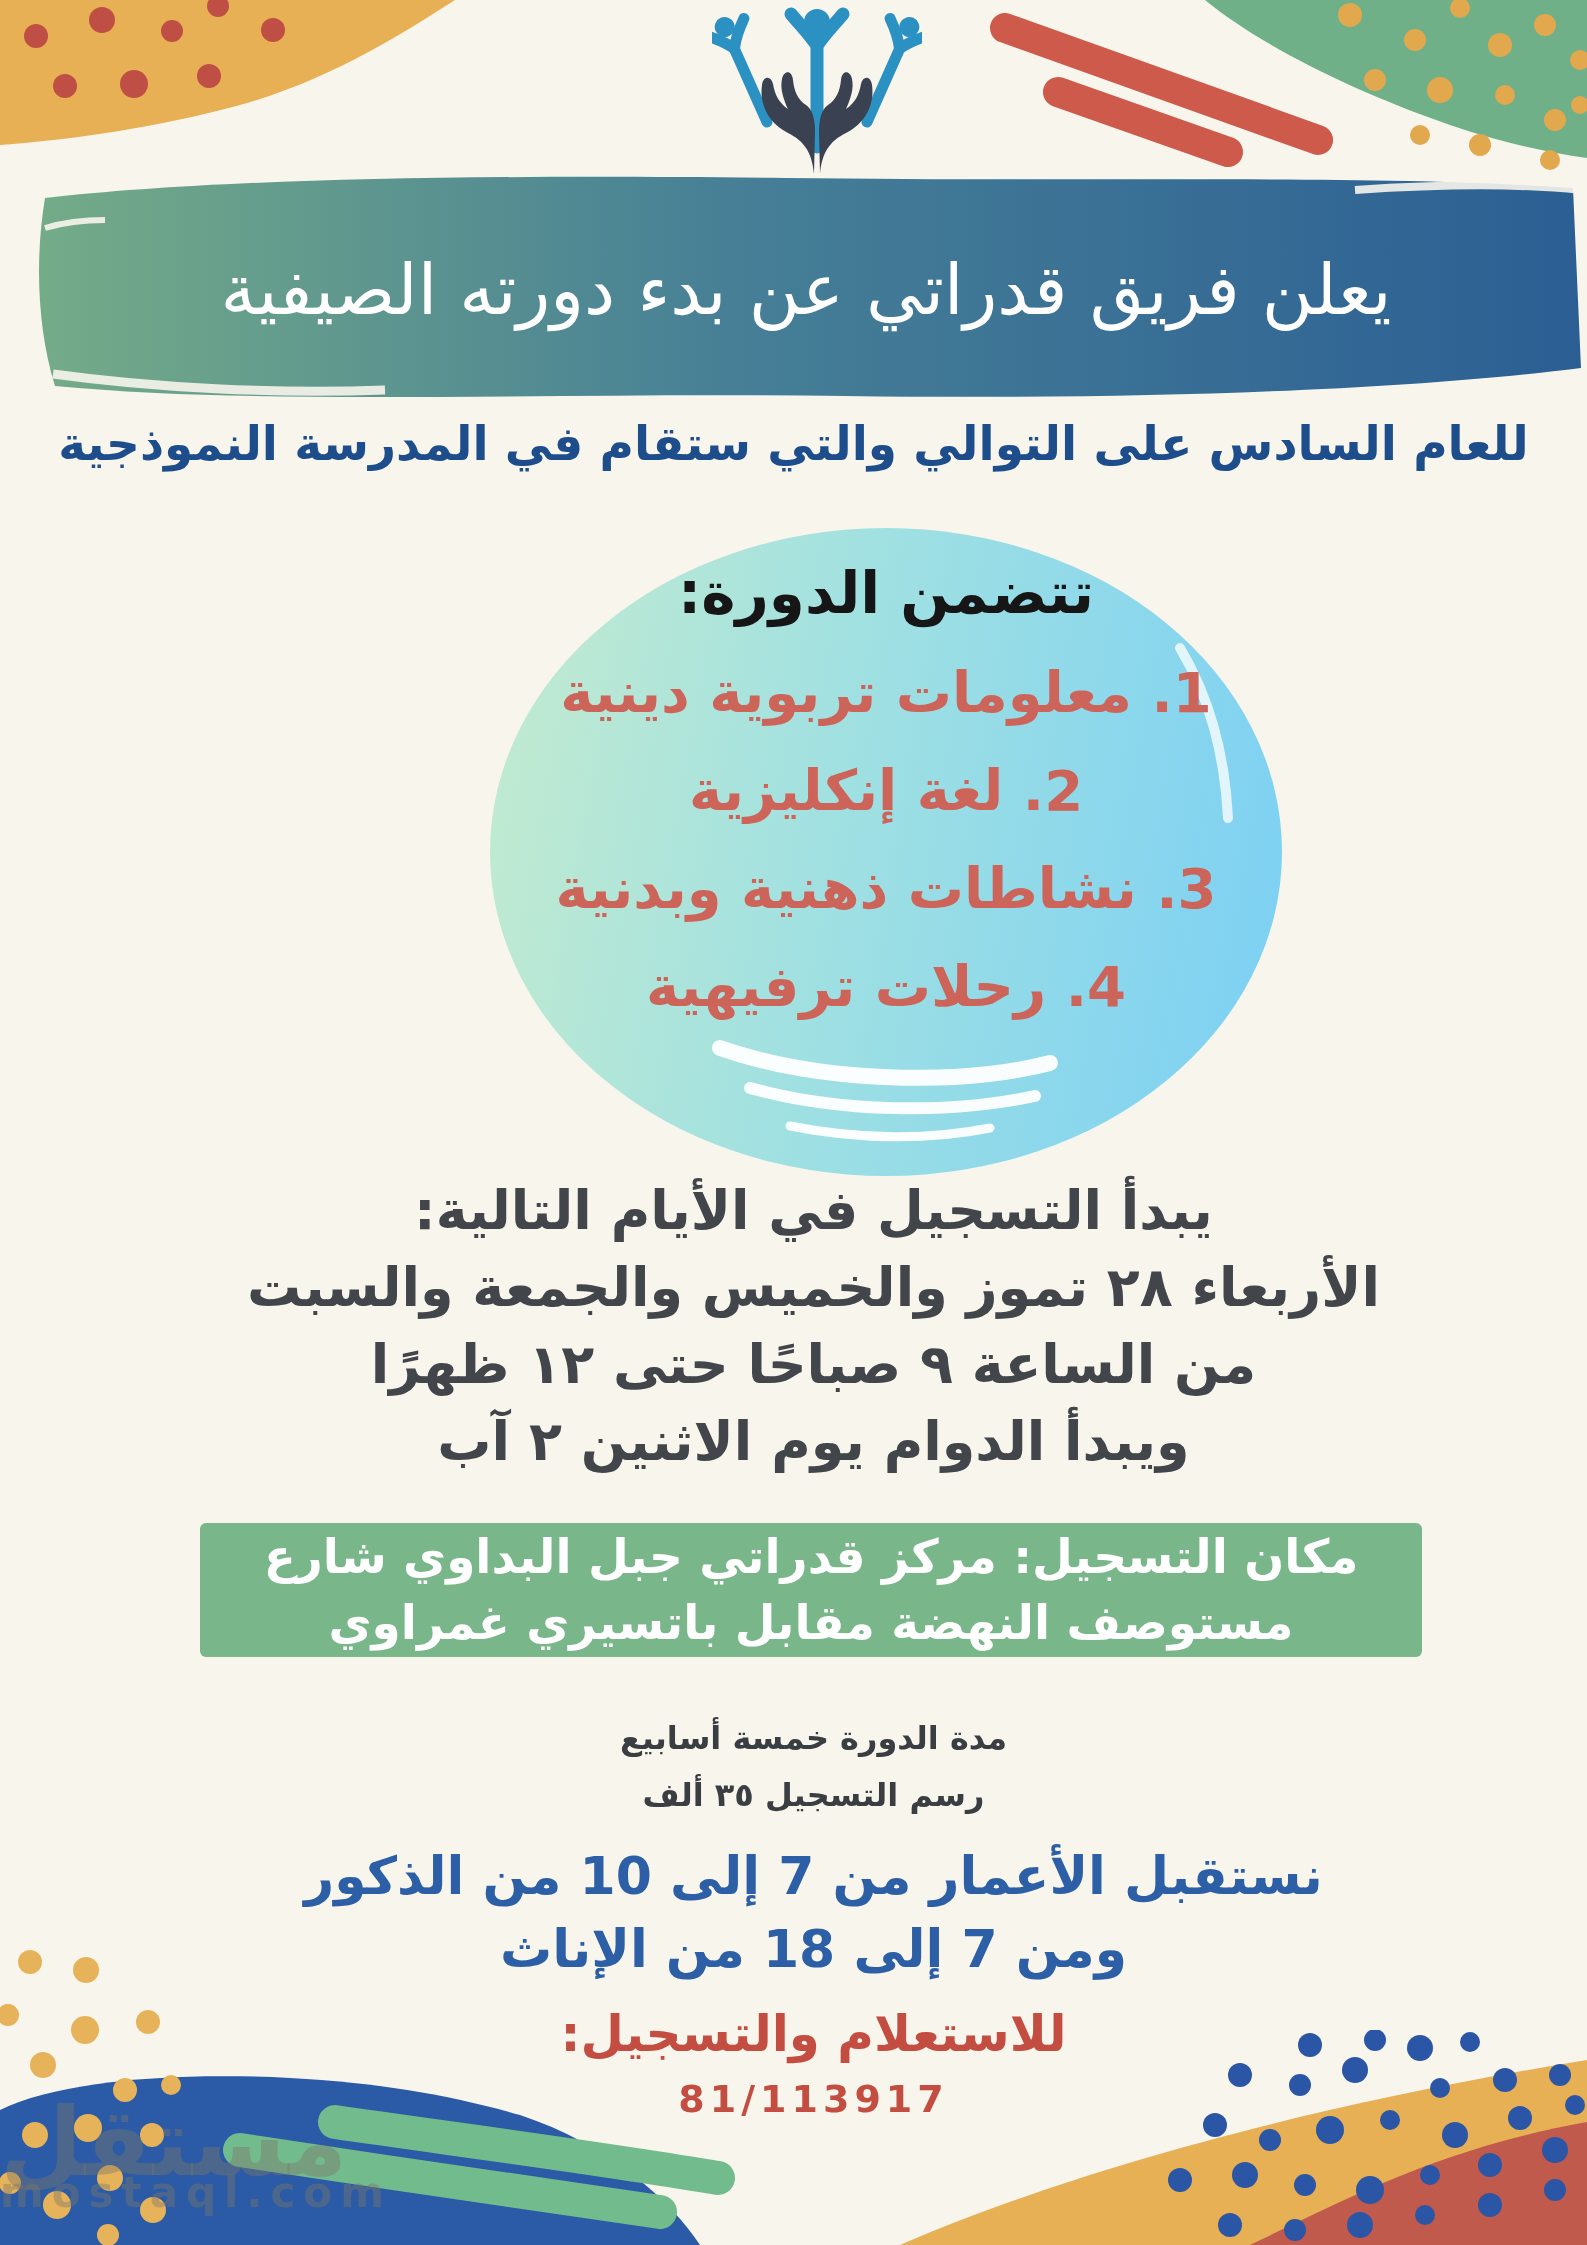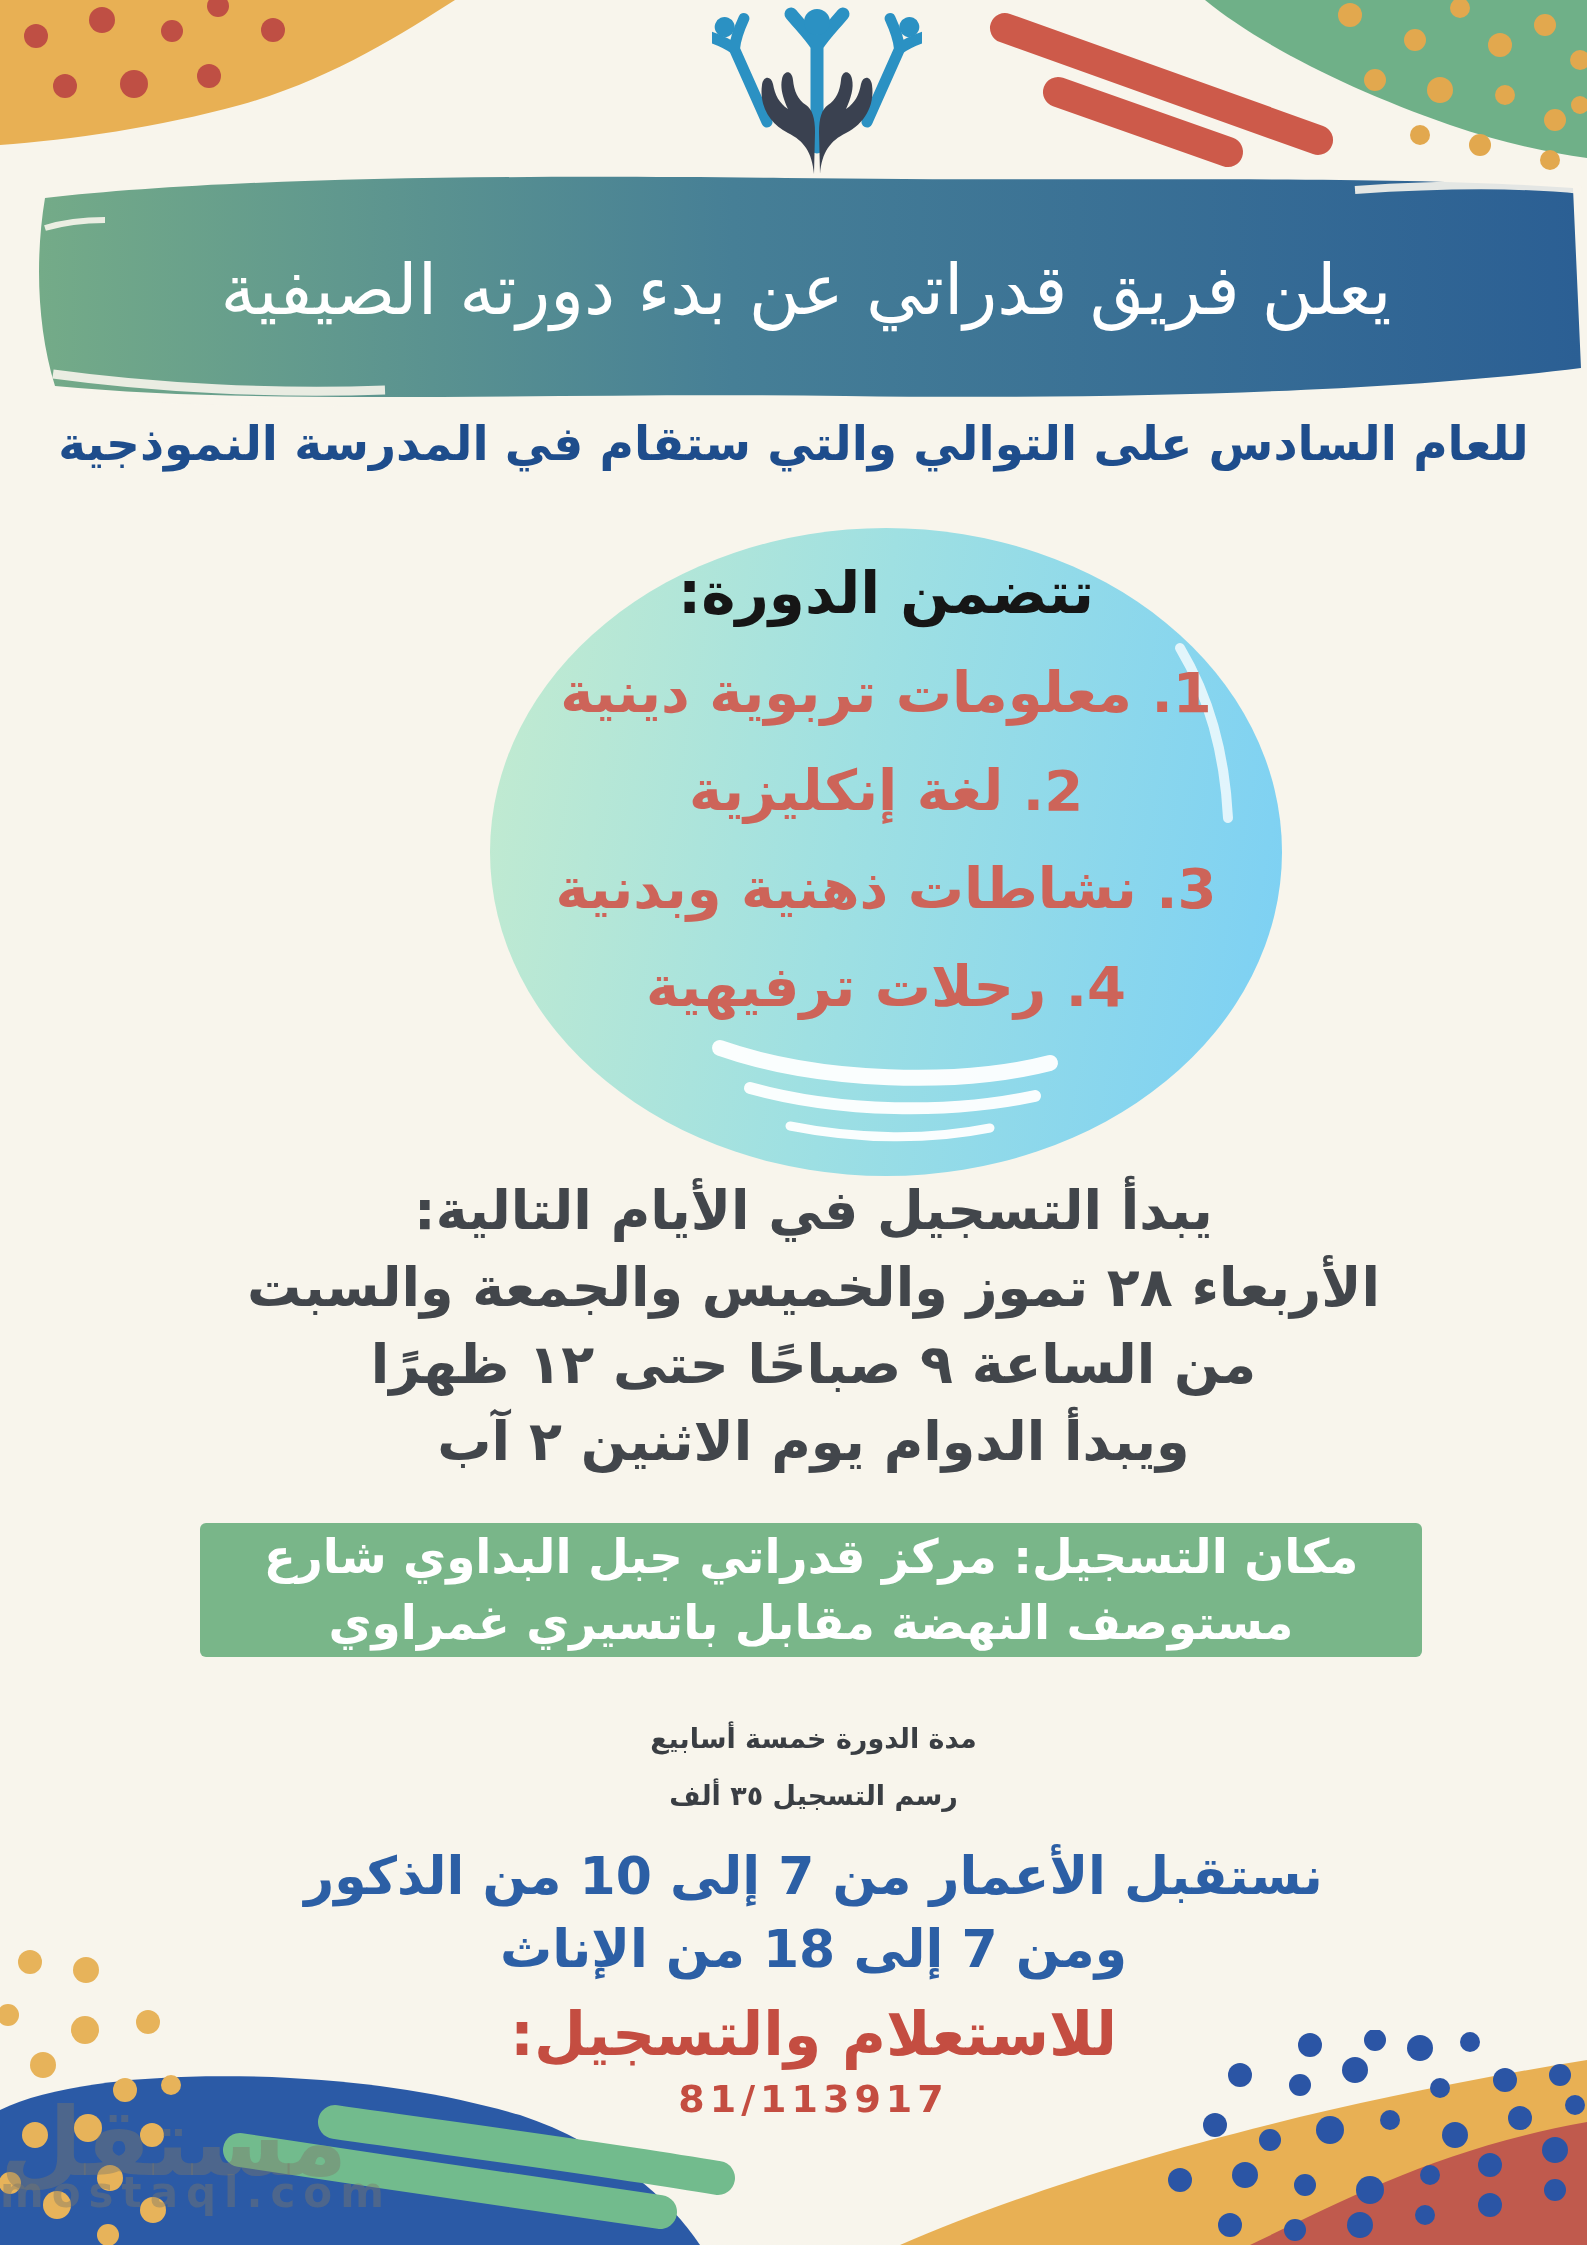--- a/index.html
+++ b/index.html
@@ -53,34 +53,34 @@
     position:absolute;left:200px;top:1523px;width:1222px;height:134px;z-index:2;
     background:#79b689;border-radius:6px;
     display:flex;align-items:center;justify-content:center;
   }
   .location-text{
     direction:rtl;text-align:center;color:#ffffff;
     font-size:47px;font-weight:700;line-height:66px;padding:0 55px;
   }
 
   .details{position:absolute;left:40px;right:0;top:1710px;z-index:2;direction:rtl;text-align:center;color:#3a3e43;font-weight:700;}
-  .detail-line{font-size:27px;line-height:57px;}
+  .detail-line{font-size:32px;line-height:57px;}
 
   .ages{position:absolute;left:40px;right:0;top:1840px;z-index:2;direction:rtl;text-align:center;color:#2c5fa5;font-weight:700;}
   .ages-line{font-size:52px;line-height:73px;}
 
   .watermark{
     position:absolute;left:0;right:0;top:2095px;z-index:1;
     text-align:left;color:rgba(125,118,105,0.42);font-weight:700;
   }
   .wm-ar{font-size:95px;line-height:95px;}
   .wm-en{font-size:42px;letter-spacing:8px;margin-top:-22px;}
 
   .contact{position:absolute;left:40px;right:0;top:2002px;z-index:2;text-align:center;color:#c44d41;font-weight:700;}
-  .contact-heading{direction:rtl;font-size:60px;line-height:64px;}
+  .contact-heading{direction:rtl;font-size:50px;line-height:64px;}
   .phone{direction:ltr;font-size:38px;line-height:66px;letter-spacing:5px;}
 </style>
 </head>
 <body>
 
 <div class="page">
 
   <svg class="deco tl" width="520" height="190" viewBox="0 0 520 190">
     <path d="M0,0 L455,0 C400,35 330,80 240,105 C160,127 70,140 0,145 Z" fill="#e8b054"></path>
     <g fill="#bf4f44">

